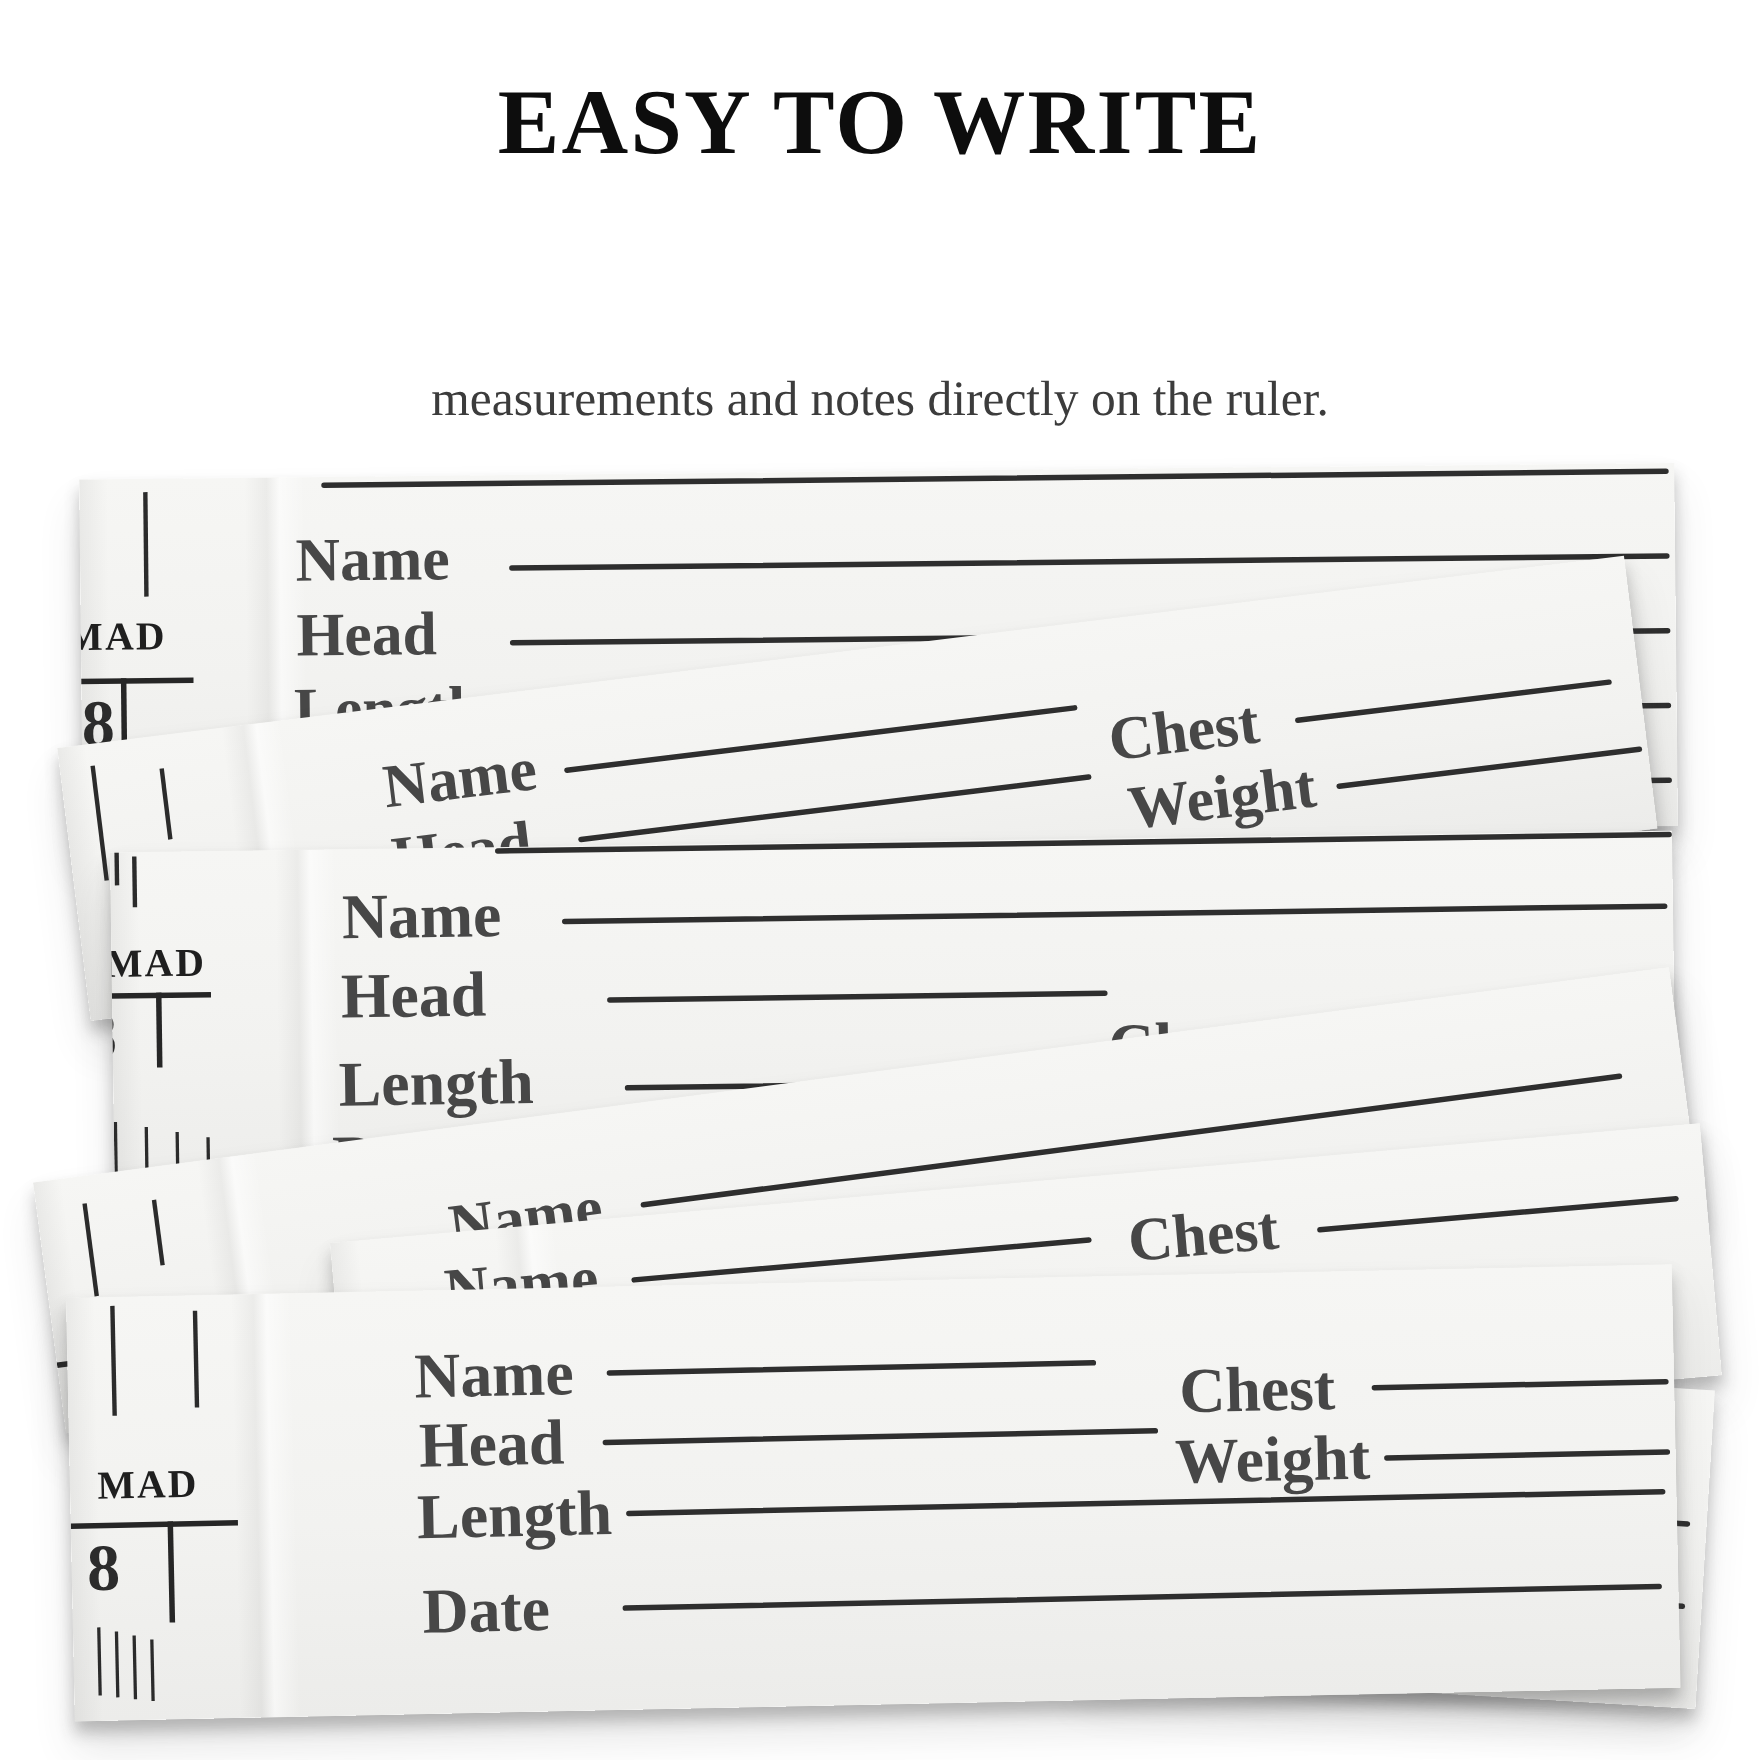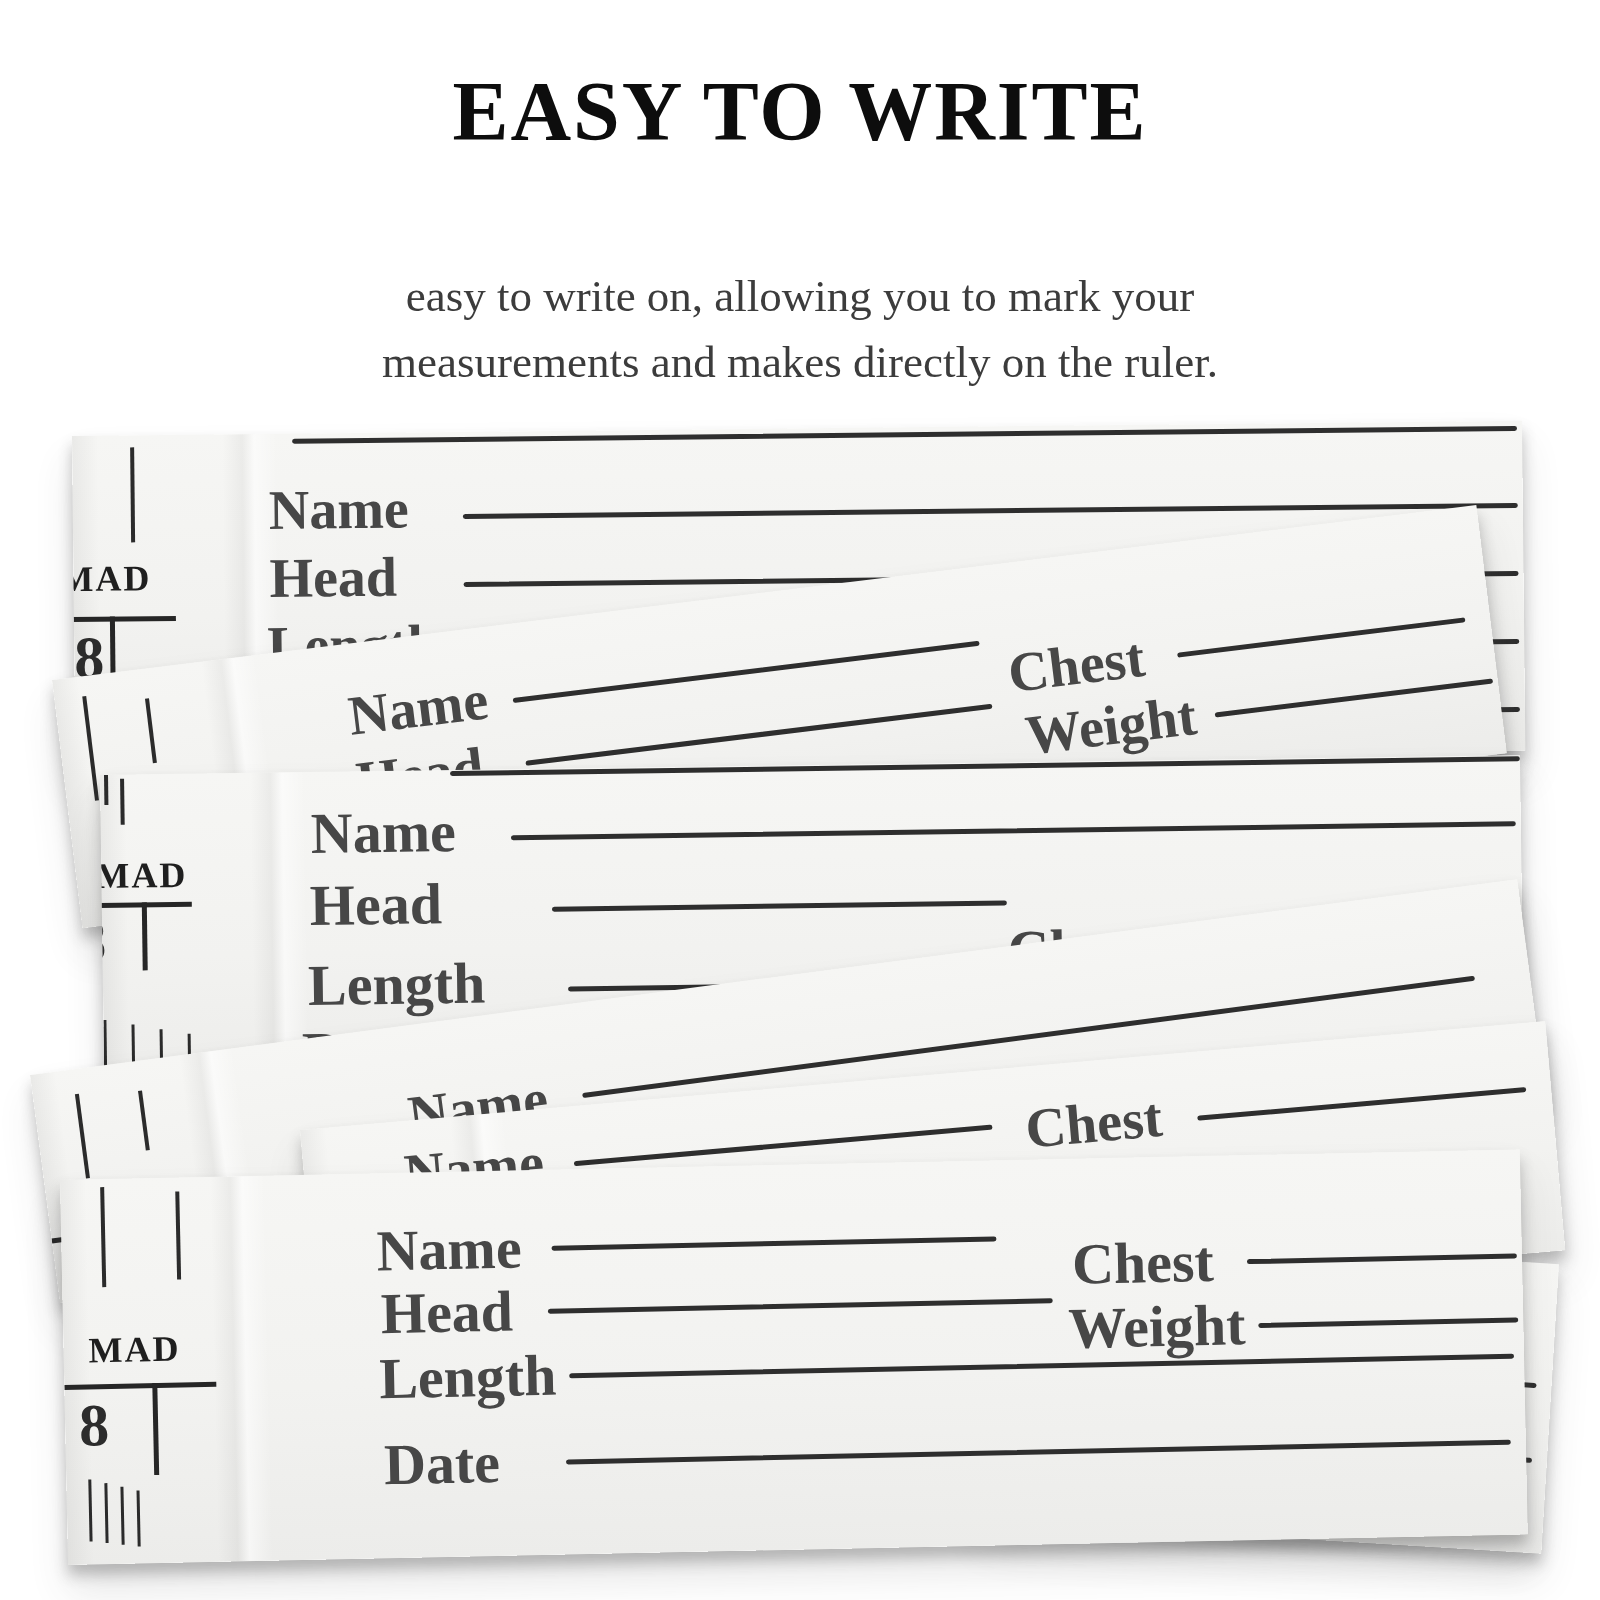--- a/index.html
+++ b/index.html
@@ -22,22 +22,21 @@
   .vstub{position:absolute;width:5px;background:#262626;}
   .edge-made{position:absolute;font-weight:bold;font-size:36px;color:#1f1f1f;letter-spacing:2px;white-space:nowrap;}
   .edge-num{position:absolute;font-weight:bold;font-size:60px;color:#2c2c2c;line-height:1.0;}
 </style>
 </head>
 <body>
 
 <div id="canvas">
 
   <div class="headline">EASY TO WRITE</div>
-  <div class="desc" style="top:274px;">easy to write on, allowing you to mark your</div>
-  <div class="desc" style="top:340px;">measurements and makes directly on the ruler.</div>
+  <div class="desc" style="top:340px;">measurements and notes directly on the ruler.</div>
 
   <div class="strip" style="left:72px;top:436px;width:1450px;height:330px;transform:rotate(-0.6deg);z-index:10;">
     <div class="fline" style="left:220px;top:5px;width:1225px;"></div>
     <div class="tick" style="left:58px;top:12px;height:95px;"></div>
     <div class="edge-made" style="left:-14px;top:122px;">MAD</div>
     <div class="hline" style="left:-16px;top:181px;width:118px;"></div>
     <div class="vstub" style="left:36px;top:181px;height:65px;"></div>
     <div class="edge-num" style="left:0px;top:192px;">8</div>
     <div class="lbl" style="left:196px;top:44px;">Name</div>
     <div class="fline" style="left:390px;top:82px;width:1055px;"></div>

